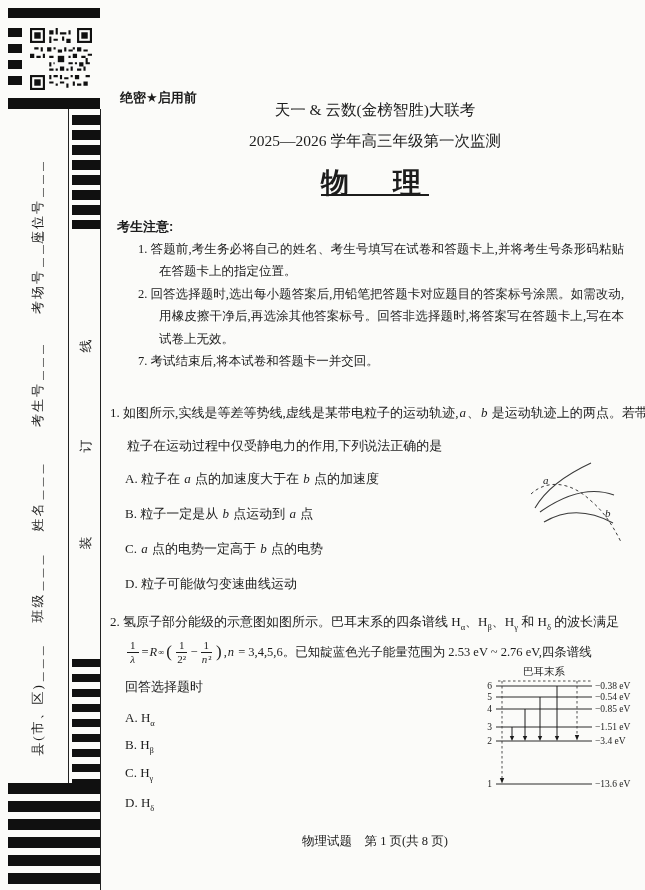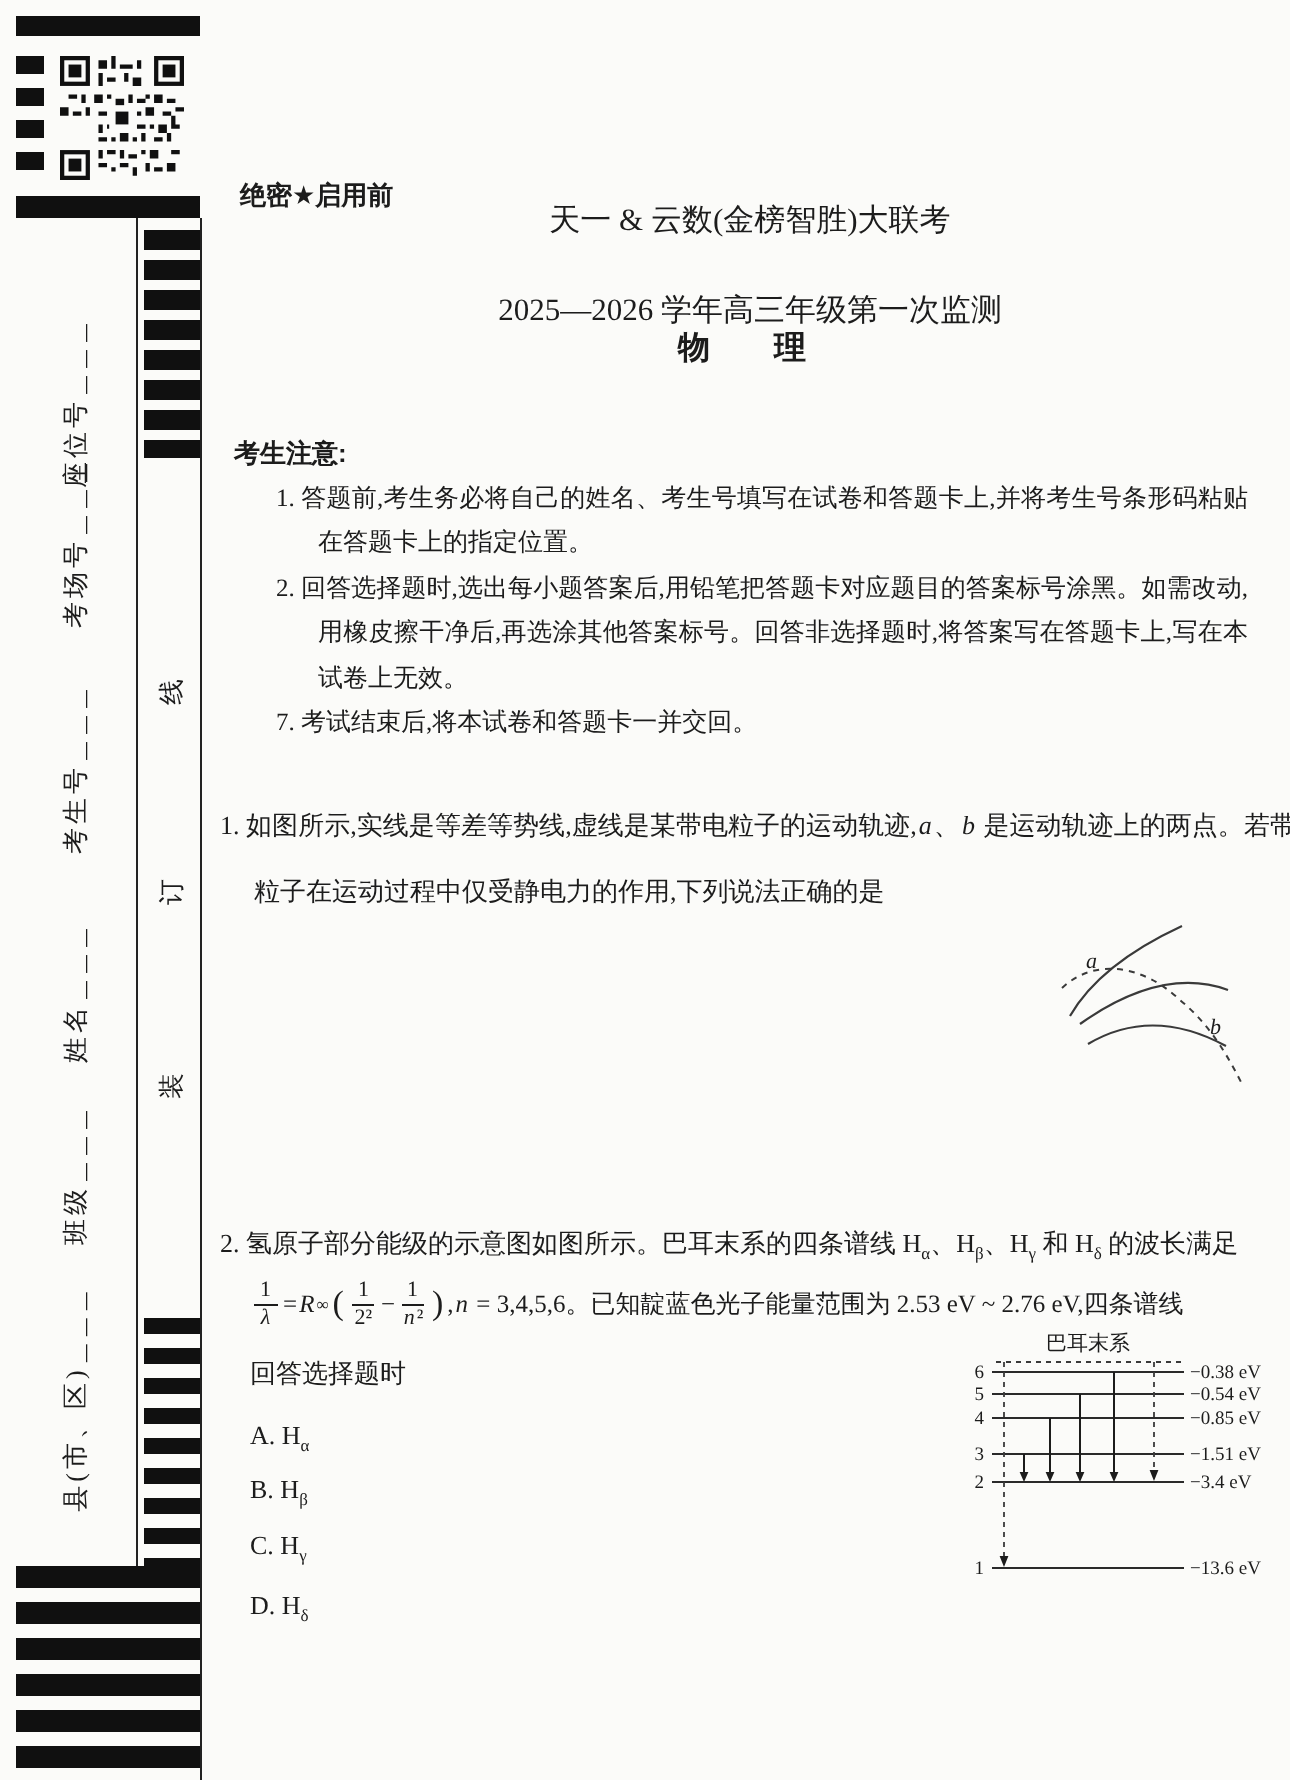--- a/index.html
+++ b/index.html
@@ -111,33 +111,39 @@
     <span>县(市、区)</span><span class="blankline">＿＿＿</span>
   </div>
 
   <div class="bind-char" style="top:346px;">线</div>
   <div class="bind-char" style="top:446px;">订</div>
   <div class="bind-char" style="top:543px;">装</div>
 
   <div class="abs hei" style="left:120px; top:62px; font-size:13px;margin-top:27px;">绝密★启用前</div>
 
   <div class="center-line" style="top:100px; font-size:15.5px;">天一 &amp; 云数(金榜智胜)大联考</div>
-  <div class="center-line" style="top:145px; font-size:15.5px;text-align:center;">2025—2026 学年高三年级第一次监测</div>
-  <div class="center-line" style="top:164px; font-size:16px; font-weight:bold; letter-spacing:8px;">物　理</div>
+  <div class="center-line" style="top:131px; font-size:15.5px;text-align:center;">2025—2026 学年高三年级第一次监测</div>
+  <div class="center-line" style="top:164px; font-size:28px; font-weight:bold; letter-spacing:8px;text-decoration:underline;">物　理</div>
 
   <div class="abs hei" style="left:117px; top:218px; font-size:13px;">考生注意:</div>
   <div class="abs notice-list" style="left:138px; top:238px; width:486px;">
     <div class="notice-item">1. 答题前,考生务必将自己的姓名、考生号填写在试卷和答题卡上,并将考生号条形码粘贴在答题卡上的指定位置。</div>
     <div class="notice-item">2. 回答选择题时,选出每小题答案后,用铅笔把答题卡对应题目的答案标号涂黑。如需改动,用橡皮擦干净后,再选涂其他答案标号。回答非选择题时,将答案写在答题卡上,写在本试卷上无效。</div>
     <div class="notice-item">7. 考试结束后,将本试卷和答题卡一并交回。</div>
   </div>
 
 
   <div class="abs qstem hang" style="left:110px; top:396px; width:534px;">1. 如图所示,实线是等差等势线,虚线是某带电粒子的运动轨迹,<i class="mv">a</i>、<i class="mv">b</i> 是运动轨迹上的两点。若带电粒子在运动过程中仅受静电力的作用,下列说法正确的是</div>
 
+  <div class="abs" style="left:125px; top:461px;">
+    <div class="optrow" style="height:35px; line-height:35px;">A. 粒子在 <i class="mv">a</i> 点的加速度大于在 <i class="mv">b</i> 点的加速度</div>
+    <div class="optrow" style="height:35px; line-height:35px;">B. 粒子一定是从 <i class="mv">b</i> 点运动到 <i class="mv">a</i> 点</div>
+    <div class="optrow" style="height:35px; line-height:35px;">C. <i class="mv">a</i> 点的电势一定高于 <i class="mv">b</i> 点的电势</div>
+    <div class="optrow" style="height:35px; line-height:35px;">D. 粒子可能做匀变速曲线运动</div>
+  </div>
 
   <svg class="abs" style="left:505px; top:456px;" width="140" height="94" viewBox="0 0 140 94">
     <g fill="none" stroke="#3a3a3a" stroke-width="1.1">
       <path d="M30,52 Q45,26 86,7"></path>
       <path d="M35,56 Q76,27 109,39"></path>
       <path d="M39,66 Q71,47 108,67"></path>
       <path d="M26,38 C42,23 66,26 85,44 C97,54 106,66 116,86" stroke-dasharray="3,3" stroke-width="1"></path>
     </g>
     <text x="38" y="28" font-size="11" font-style="italic">a</text>
     <text x="100" y="61" font-size="11" font-style="italic">b</text>
@@ -224,14 +230,15 @@
     <g stroke="#3a3a3a" stroke-width="0.9" stroke-dasharray="2.5,2.5" fill="none">
       <path d="M24,17 V115"></path>
         <path d="M99,17 V72"></path>
     </g>
     <g fill="#1c1c1c">
       <path d="M21.8,114 L26.2,114 L24,119.5 Z"></path>
         <path d="M96.8,71 L101.2,71 L99,76.5 Z"></path>
     </g>
   </svg>
 
+  <div class="center-line" style="top:833px; font-size:12.5px;">物理试题　第 1 页(共 8 页)</div>
 
 </div>
 
 </body></html>

